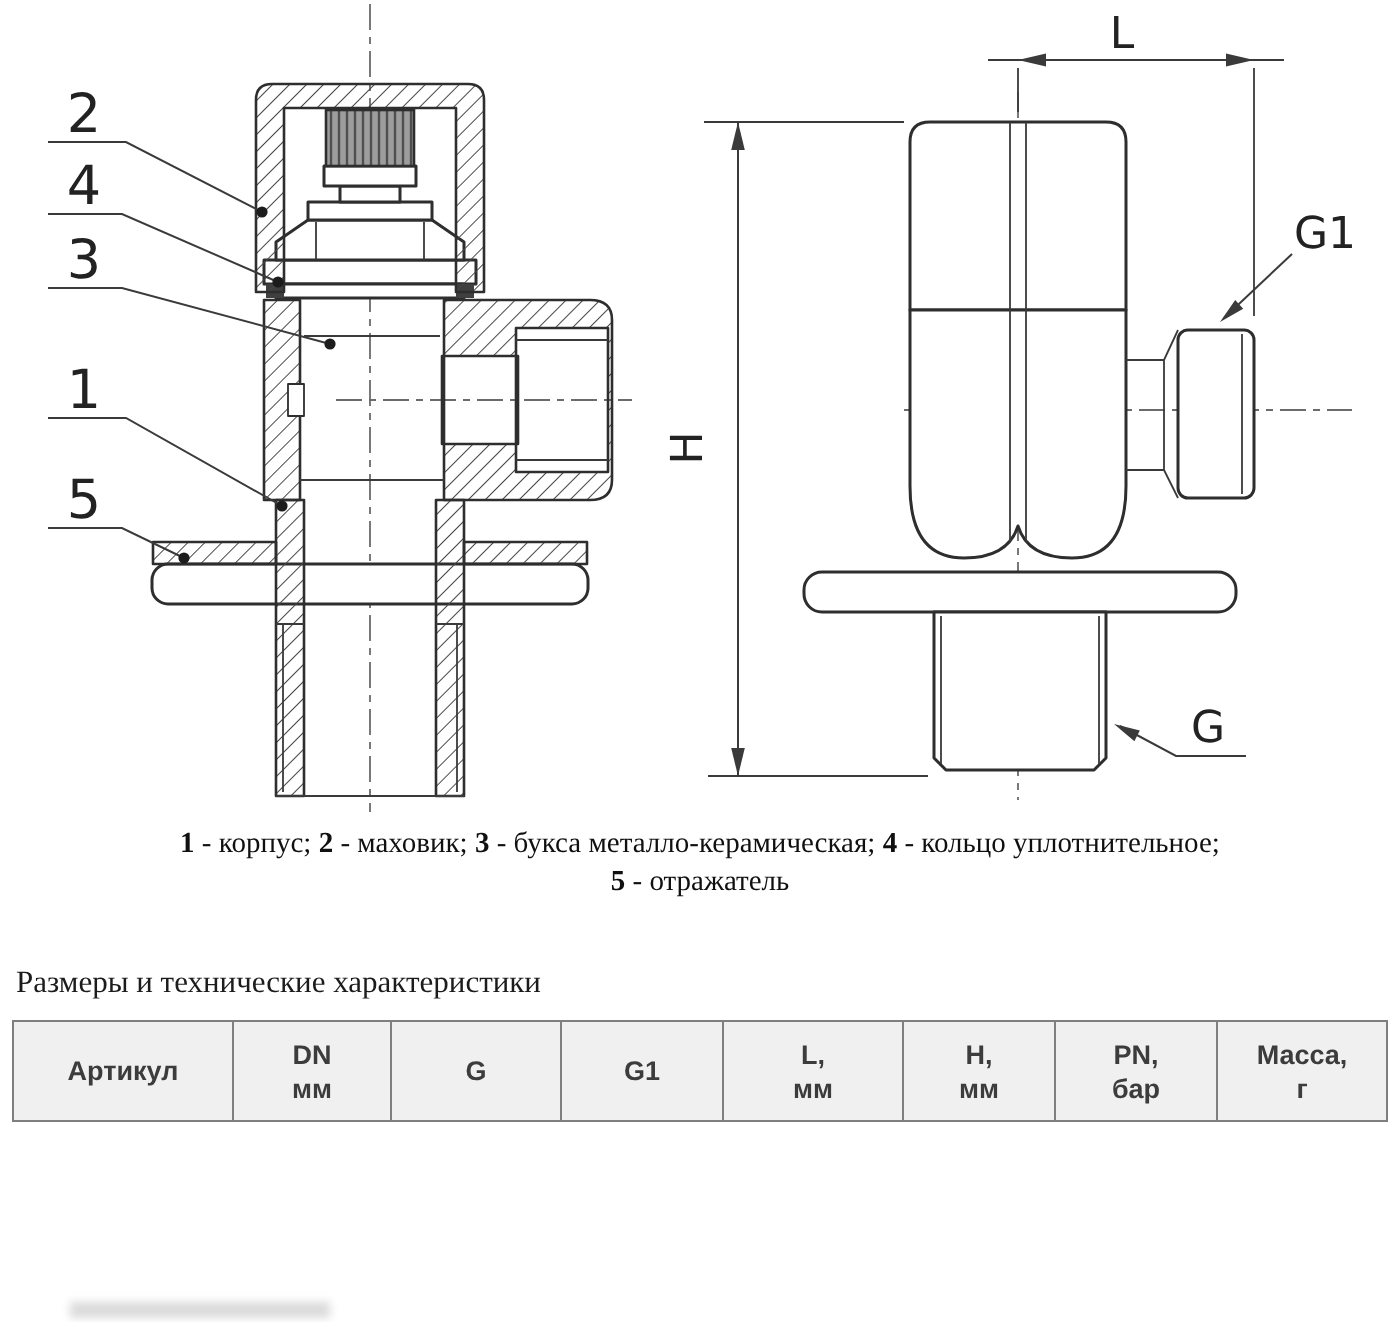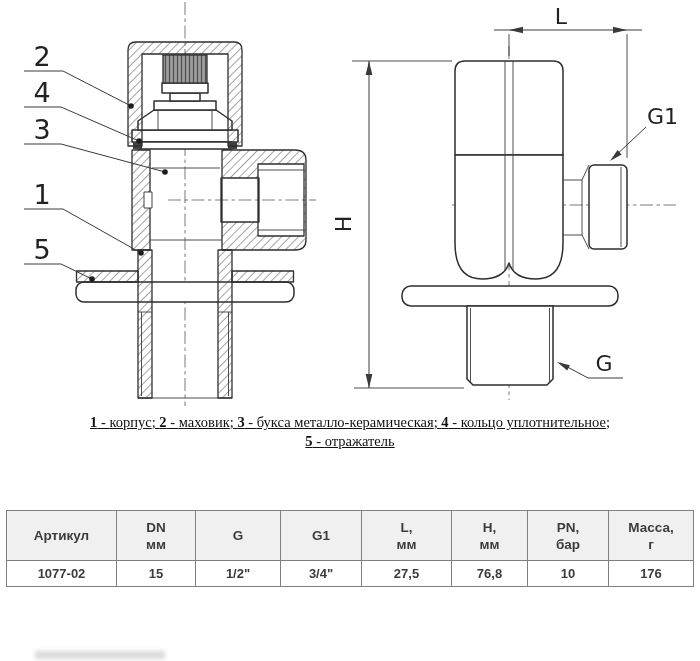--- a/index.html
+++ b/index.html
@@ -12,21 +12,21 @@
   svg .cl{stroke:#6b6b6b;stroke-width:0.9;fill:none;stroke-dasharray:13 3.5 3.5 3.5;}
   svg .ld{stroke:#3a3a3a;stroke-width:1;fill:none;}
   svg .dim{stroke:#3a3a3a;stroke-width:1;fill:none;}
   svg .arr{fill:#3a3a3a;stroke:none;}
   svg .dot{fill:#1c1c1c;stroke:none;}
   svg text{font-family:"DejaVu Sans",sans-serif;fill:#222;}
   svg .num{font-size:27px;}
   svg .dlbl{font-size:22px;}
   .caption{position:absolute;top:413px;left:0;right:0;text-align:center;
            font-family:"Liberation Serif",serif;font-size:14.5px;line-height:19px;color:#101010;}
-  .caption-inner{width:520px;margin:0 auto;text-decoration:underline;}
+  .caption-inner{width:520px;margin:0 auto;}
   .sec-title{position:absolute;top:483px;left:8px;font-family:"Liberation Serif",serif;
              font-size:15.5px;color:#1c1c1c;}
   table.spec{position:absolute;top:510px;left:6px;border-collapse:collapse;table-layout:fixed;border-radius:31px;}
   table.spec th,table.spec td{border:1.4px solid #7f7f7f;text-align:center;vertical-align:middle;
       color:#3c3c3c;font-weight:bold;padding:0;font-family:"Liberation Sans",sans-serif;}
   table.spec th{background:#f0f0f0;height:49px;font-size:13.5px;line-height:17px;}
   table.spec td{height:25px;font-size:13px;}
   .smudge{position:absolute;top:651px;left:35px;width:130px;height:8px;background:#bdbdbd;
           filter:blur(2px);opacity:.55;}
 </style>
@@ -143,20 +143,21 @@
       </g>
     </g>
   </svg>
 
   <div class="caption">
     <div class="caption-inner">
       <span><b>1</b><span> - </span><span>корпус</span><span>; </span></span><span><b>2</b><span> - </span><span>маховик</span><span>; </span></span><span><b>3</b><span> - </span><span>букса металло-керамическая</span><span>; </span></span><span><b>4</b><span> - </span><span>кольцо уплотнительное</span><span>; </span></span><span><b>5</b><span> - </span><span>отражатель</span><span></span></span>
     </div>
   </div>
 
+  <div class="sec-title">Размеры и технические характеристики</div>
 
   <table class="spec">
     <colgroup>
       <col style="width:110px">
         <col style="width:79px">
         <col style="width:85px">
         <col style="width:81px">
       <col style="width:90px">
         <col style="width:76px">
         <col style="width:81px">
@@ -192,28 +193,18 @@
             <div>PN,</div>
             <div>бар</div>
           </th>
         <th>
             <div>Масса,</div>
             <div>г</div>
           </th>
       </tr>
     </thead>
     <tbody>
-      <tr>
-        <td>1077-02</td>
-        <td>15</td>
-        <td>1/2"</td>
-        <td>3/4"</td>
-        <td>27,5</td>
-        <td>76,8</td>
-        <td>10</td>
-        <td>176</td>
-      </tr>
     </tbody>
   </table>
 
   <div class="smudge"></div>
 
 </div>
 
 </body></html>

